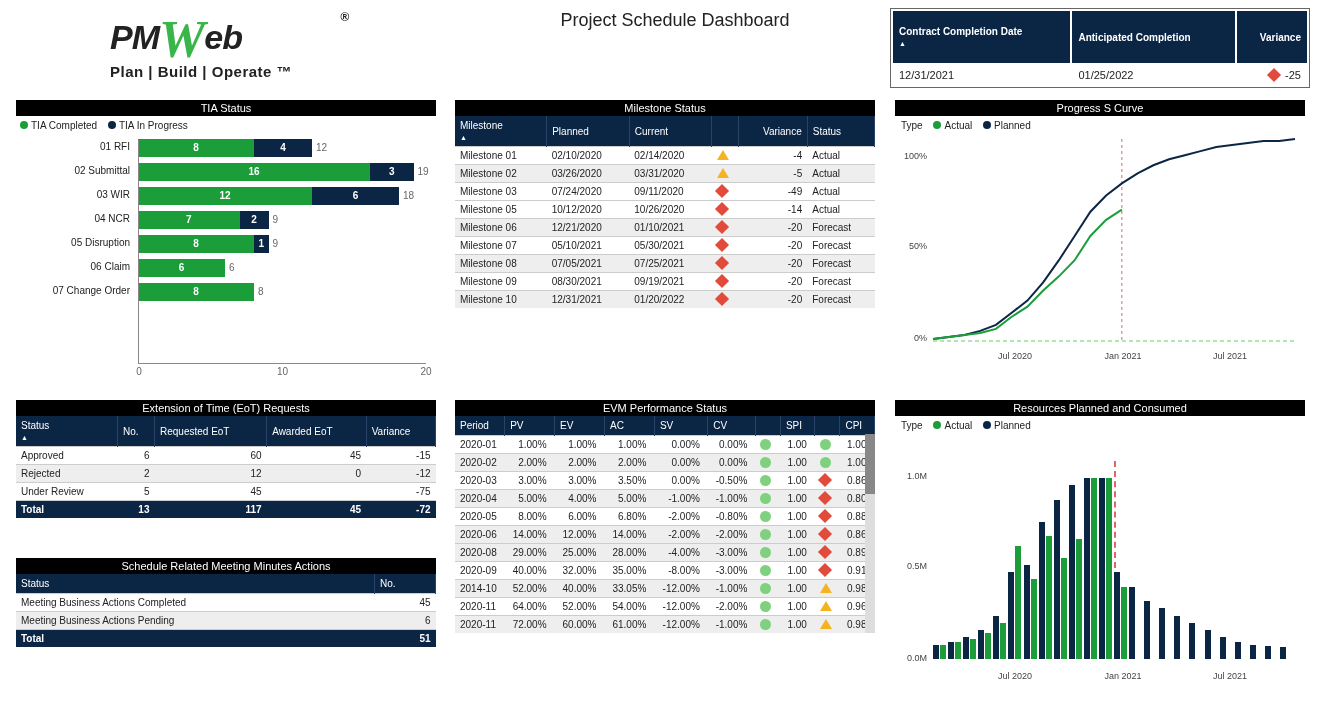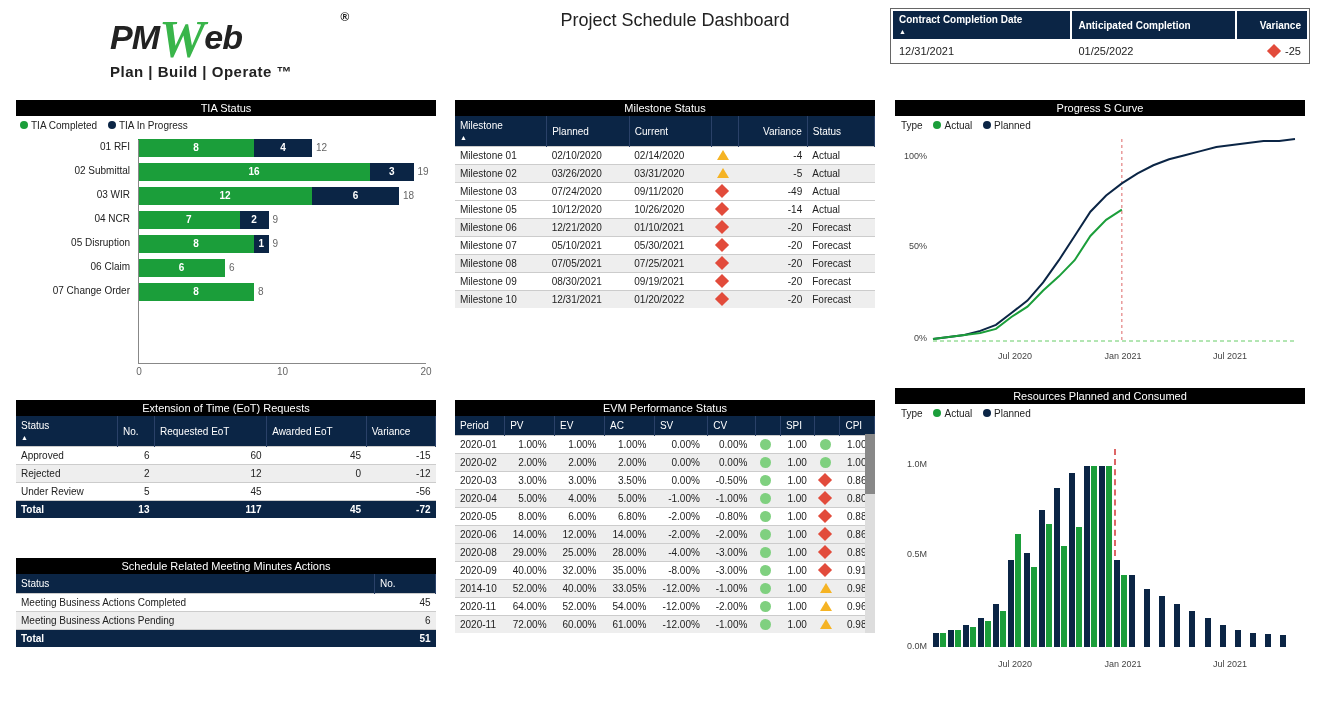--- a/index.html
+++ b/index.html
@@ -8,21 +8,21 @@
 .logo-line1 { font-size:34px; font-weight:700; letter-spacing:-1px; font-style:italic; }
 .logo-line1 .pm { color:#222; }
 .logo-line1 .w { color:#39b54a; font-size:52px; font-family:cursive; vertical-align:-8px; }
 .logo-line1 .eb { color:#222; }
 .logo-sup { position:absolute; top:0; right:-8px; font-size:12px; }
 .logo-line2 { font-size:15px; font-weight:600; margin-top:-6px; letter-spacing:0.5px; }
 
 .title { position:absolute; left:460px; top:10px; width:430px; text-align:center; font-size:18px; }
 
 .topbox { position:absolute; right:10px; top:8px; width:420px; border:1px solid #666; }
-.topbox th { background:#0b2545; color:#fff; font-weight:600; font-size:10px; padding:3px 6px; text-align:left;margin-left:28px; }
+.topbox th { background:#0b2545; color:#fff; font-weight:600; font-size:10px; padding:15px 6px; text-align:left;margin-left:28px; }
 .topbox td { padding:4px 6px; font-size:11px; }
 .diamond { display:inline-block; width:10px; height:10px; transform:rotate(45deg); vertical-align:-1px; margin-right:3px; }
 .triangle { display:inline-block; width:0; height:0; border-left:6px solid transparent; border-right:6px solid transparent; border-bottom:10px solid; vertical-align:-1px; margin-right:2px; }
 .dot { display:inline-block; width:11px; height:11px; border-radius:50%; vertical-align:-2px; margin-right:2px; }
 
 .panel { position:absolute; }
 .panel-head { background:#000; color:#fff; text-align:center; font-size:11px; padding:2px 16px; font-weight:500; }
 .tbl { width:100%; border-collapse:collapse; font-size:10px; }
 .tbl th { background:#0b2545; color:#fff; font-weight:500; padding:4px 5px; text-align:left; border-right:1px solid #2a4168; }
 .tbl td { padding:3px 5px; border-top:1px solid #ccc; }
@@ -253,21 +253,21 @@
             <td class="num">2</td>
             <td class="num">12</td>
             <td class="num">0</td>
             <td class="num">-12</td>
           </tr>
           <tr>
             <td>Under Review</td>
             <td class="num">5</td>
             <td class="num">45</td>
             <td class="num"></td>
-            <td class="num">-56</td>
+            <td class="num">-75</td>
           </tr>
           <tr class="tot">
             <td>Total</td>
             <td class="num">13</td>
             <td class="num">117</td>
             <td class="num">45</td>
             <td class="num">-72</td>
           </tr>
         </tbody>
     </table>
@@ -474,21 +474,21 @@
         </svg>
       <span class="ax-lbl-y" style="bottom:18px">0%</span>
       <span class="ax-lbl-y" style="bottom:110px">50%</span>
       <span class="ax-lbl-y" style="bottom:200px">100%</span>
       <span class="ax-lbl-x" style="left:120px">Jul 2020</span>
       <span class="ax-lbl-x" style="left:228px">Jan 2021</span>
       <span class="ax-lbl-x" style="left:335px">Jul 2021</span>
     </div>
   </div>
 
-  <div class="panel" style="left:895px; top:388px; width:410px;">
+  <div class="panel" style="left:895px; top:400px; width:410px;">
     <div class="panel-head">Resources Planned and Consumed</div>
     <div style="font-size:10px;padding:4px 0 0 6px">
       <span>Type</span>
       <span class="legend-dot" style="background:#1b9e3a"></span><span>Actual</span>
       <span class="legend-dot" style="background:#0b2545"></span><span>Planned</span>
     </div>
     <div class="chartbox" style="height:250px;" id="res-chart">
       <span class="ax-lbl-y" style="bottom:18px">0.0M</span>
       <span class="ax-lbl-y" style="bottom:110px">0.5M</span>
       <span class="ax-lbl-y" style="bottom:200px">1.0M</span>

